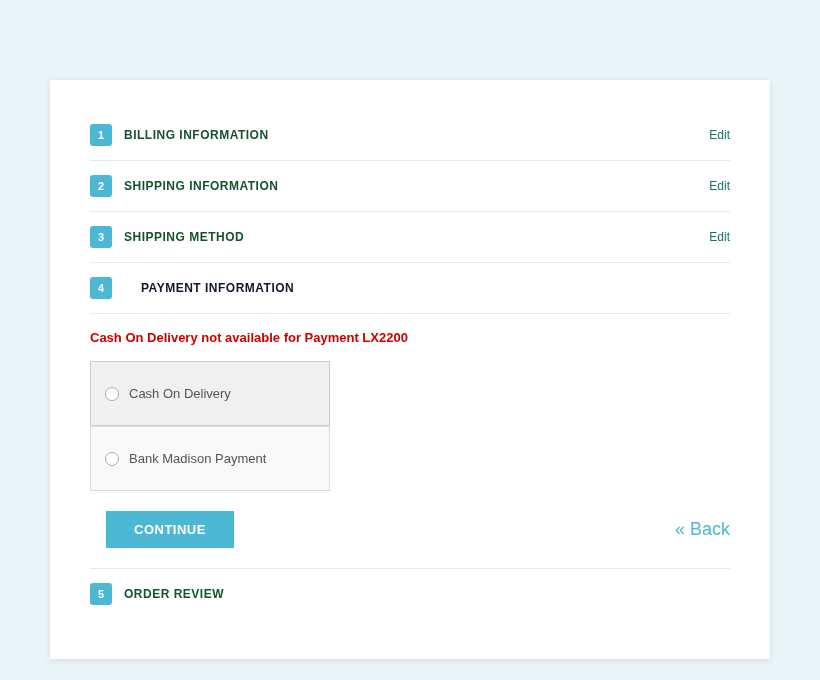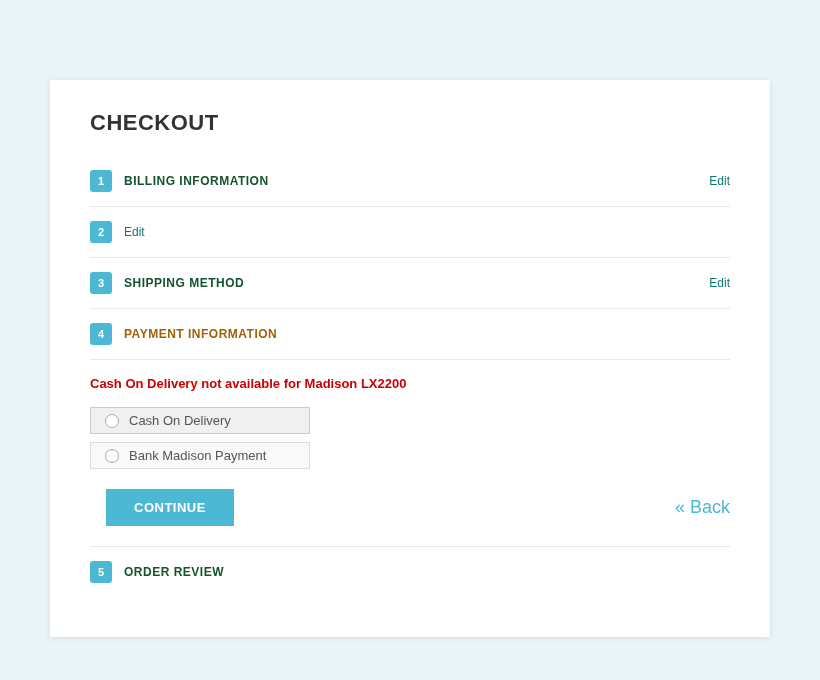--- a/index.html
+++ b/index.html
@@ -60,21 +60,22 @@
     .step-label {
       flex: 1;
       font-size: 12px;
       font-weight: bold;
       color: #14532d;
       letter-spacing: 0.5px;
       text-transform: uppercase;
     }
 
     .step-label.active {
-      color: #a16207;
+      color: #0f172a;
+      margin-left: 17px;
     }
 
     .step-edit {
       color: #0f766e;
       font-size: 12px;
       cursor: pointer;
       text-decoration: none;
     }
 
     .payment-section {
@@ -86,23 +87,22 @@
       color: #cc0000;
       font-size: 13px;
       font-weight: bold;
       margin-bottom: 16px;
     }
 
     .payment-option {
       display: flex;
       align-items: center;
       border: 1px solid #ddd;
-      padding: 5px 14px;
-      width: 220px;
-      margin-bottom: 8px;
+      padding: 24px 14px;
+      width: 240px;
       background: #f9f9f9;
       cursor: pointer;
     }
 
     .payment-option.selected {
       background: #f0f0f0;
       border-color: #ccc;
     }
 
     .payment-option-label {
@@ -153,46 +153,46 @@
     .step-row-5 {
       display: flex;
       align-items: center;
       padding: 14px 0;
     }
   </style>
 </head>
 <body>
 
 <div class="checkout-card">
-  <h1 class="checkout-title">CHECKOUT</h1>
 
   <div class="step-row">
     <div class="step-number">1</div>
     <span class="step-label">BILLING INFORMATION</span>
     <a class="step-edit">Edit</a>
   </div>
 
   <div class="step-row">
     <div class="step-number">2</div>
+    <span class="step-label">SHIPPING INFORMATION</span>
     <a class="step-edit">Edit</a>
   </div>
 
   <div class="step-row">
     <div class="step-number">3</div>
     <span class="step-label">SHIPPING METHOD</span>
     <a class="step-edit">Edit</a>
   </div>
 
   <div class="step-row">
     <div class="step-number">4</div>
     <span class="step-label active">PAYMENT INFORMATION</span>
   </div>
 
   <div class="payment-section">
-    <p class="error-message">Cash On Delivery not available for Madison LX2200</p>
+    <p class="error-message">Cash On Delivery not available for Payment LX2200</p>
 
     <div class="payment-option selected">
       <div class="radio-circle"></div>
       <span class="payment-option-label">Cash On Delivery</span>
     </div>
 
     <div class="payment-option">
       <div class="radio-circle"></div>
       <span class="payment-option-label">Bank Madison Payment</span>
     </div>

